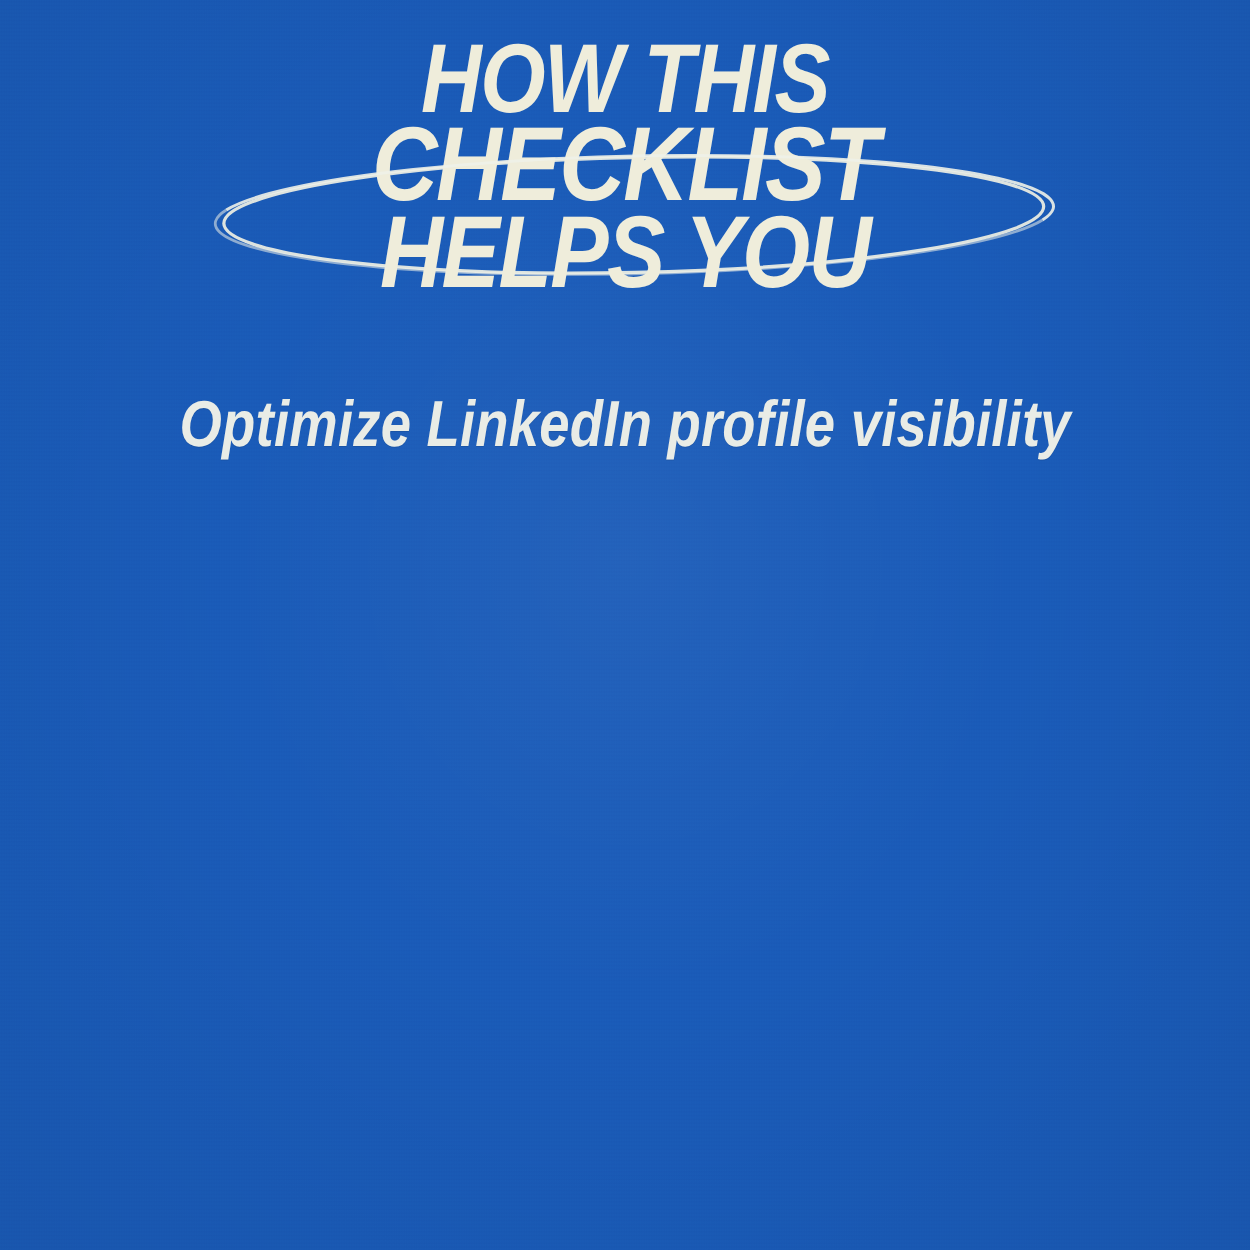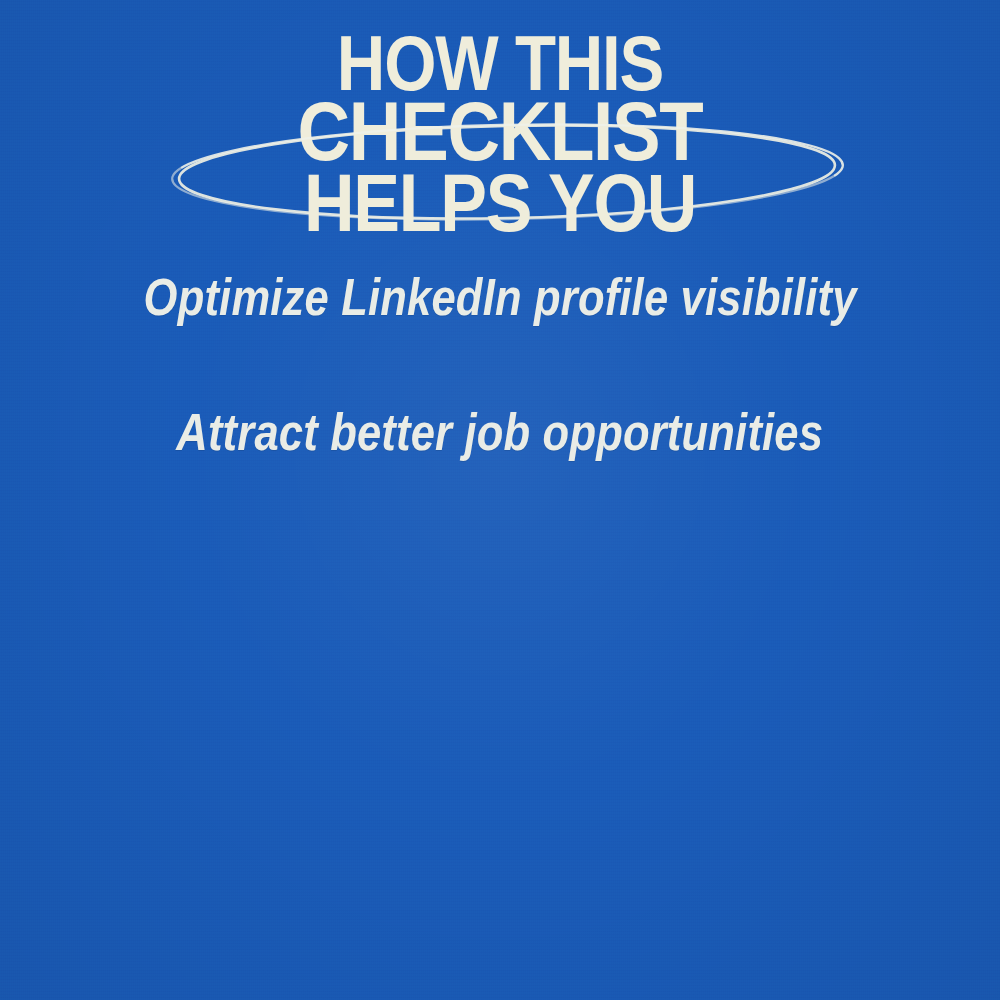--- a/index.html
+++ b/index.html
@@ -37,20 +37,21 @@
     background: radial-gradient(ellipse at 50% 45%, rgba(255,255,255,0.045) 0%, rgba(255,255,255,0.0) 45%, rgba(0,0,0,0.06) 100%);
   }
 
   
   #headline {
     position: absolute;
     top: 36px;
     left: 0;
     width: 1000px;
     text-align: center;
+    font-style: italic;
   }
 
   #ring-layer {
     position: absolute;
     top: -36px;
     left: 0;
     width: 1000px;
     height: 260px;
     pointer-events: none;
   }
@@ -90,21 +91,21 @@
   #list {
     position: absolute;
     top: 272px;
     left: 0;
     width: 1000px;
   }
 
   .item {
     height: 135px;
     display: flex;
-    align-items: flex-start;
+    align-items: center;
     justify-content: center;
   }
 
   .item-label {
     color: #e9ece6;
     font-family: "Liberation Sans Narrow", "Liberation Sans", sans-serif;
     font-weight: 700;
     font-style: italic;
     font-size: 44px;
     letter-spacing: 0.004em;
@@ -142,18 +143,15 @@
 
   <div id="list">
 
     <div class="item">
       <span class="item-label" style="color: rgb(233, 236, 230);">Optimize LinkedIn profile visibility</span>
     </div>
 
 
 
 
-    <div class="item">
-      <span class="item-label" style="color: rgb(233, 236, 230);">Attract better job opportunities</span>
-    </div>
 
   </div>
 </div>
 
 </body></html>

